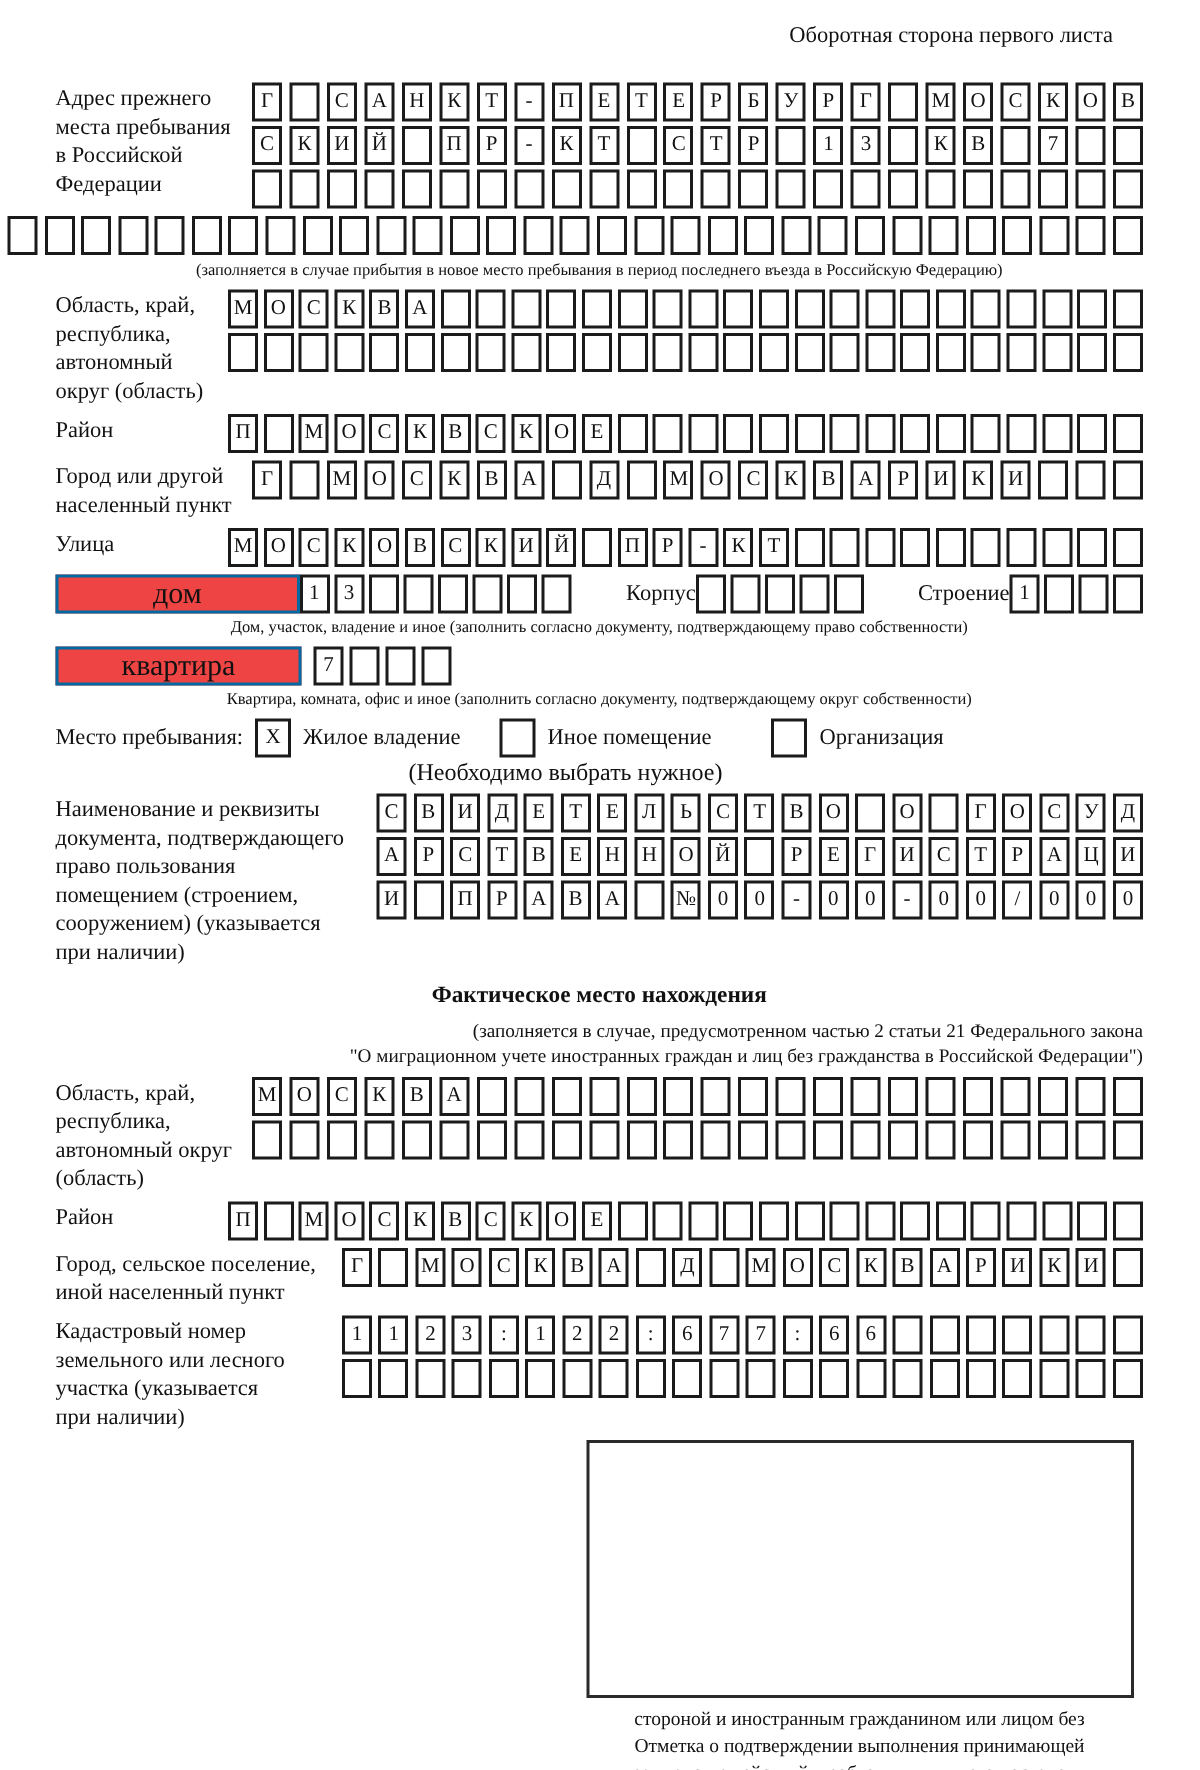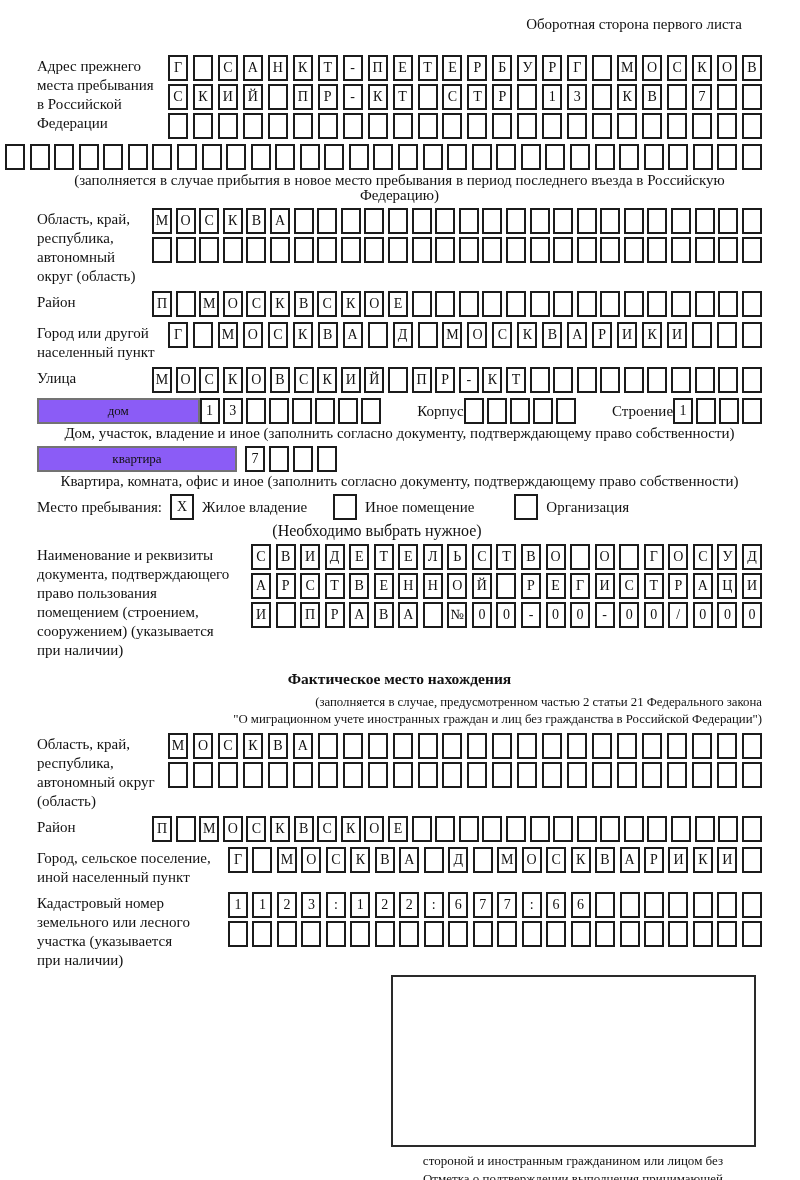--- a/index.html
+++ b/index.html
@@ -15,30 +15,30 @@
   .lbl{flex:1 1 auto;font-size:15px;line-height:19px;padding-top:2px;}
   .rows{display:flex;flex-direction:column;}
   .cells{display:flex;justify-content:space-between;margin-bottom:3px;}
   .cell{
     box-sizing:border-box;flex:0 0 20px;width:20px;height:26px;
     border:2px solid #1b1b1b;display:flex;align-items:center;justify-content:center;
     font-size:14px;line-height:1;background:#fff;
   }
   .w24{width:594px;} .w26{width:610px;} .w21{width:511px;} .w22{width:534px;}
   .w31{width:757px;margin-left:-32px;}
-  .cap{font-size:15px;text-align:center;margin:1px 0 5px;line-height:15px;}
+  .cap{font-size:11px;text-align:center;margin:1px 0 5px;line-height:15px;}
   .sect-title{font-size:15.5px;font-weight:bold;text-align:center;margin:3px 0 6px;}
-  .wbox{box-sizing:border-box;border:2px solid #737373;height:26px;display:flex;
-        align-items:center;justify-content:center;font-size:13px;background:#8b5cf6;}
+  .wbox{box-sizing:border-box;border:2px solid #0369a1;height:26px;display:flex;
+        align-items:center;justify-content:center;font-size:20px;background:#ef4444;}
   .houseline{display:flex;align-items:center;justify-content:space-between;margin:1px 0 2px;}
   .cellgroup{display:flex;justify-content:space-between;}
   .cg8{width:188px;} .cg5{width:116px;} .cg4{width:92px;}
   .inline-lbl{font-size:15px;white-space:nowrap;margin-left:36px;}
   .aptline{display:flex;align-items:center;margin:1px 0 2px;}
-  .aptline .wbox{width:200px;} .aptline .cellgroup{margin-left:8px;}
+  .aptline .wbox{width:164px;} .aptline .cellgroup{margin-left:8px;}
   .domboxw{width:168px;}
   .stayline{display:flex;align-items:center;margin:4px 0 2px;font-size:15px;}
   .cbox{box-sizing:border-box;width:24px;height:26px;border:2px solid #1b1b1b;
         display:flex;align-items:center;justify-content:center;font-size:14px;margin-left:8px;}
   .optlbl{margin-left:8px;}
   .ml26{margin-left:26px;} .ml40{margin-left:40px;}
   .choose-note{font-size:16px;text-align:center;width:380px;margin:0 0 4px 150px;}
   .big-title{font-size:15.5px;font-weight:bold;text-align:center;margin:10px 0 6px;}
   .cap2{font-size:12.8px;text-align:right;line-height:17px;margin:0;}
   .cap2-wrap{margin-bottom:5px;}
@@ -377,21 +377,21 @@
 
     <div class="aptline">
       <div class="wbox">квартира</div>
       <div class="cellgroup cg4">
           <span class="cell">7</span>
           <span class="cell"></span>
           <span class="cell"></span>
           <span class="cell"></span>
         </div>
     </div>
-    <div class="cap">Квартира, комната, офис и иное (заполнить согласно документу, подтверждающему право собственности)</div>
+    <div class="cap">Квартира, комната, офис и иное (заполнить согласно документу, подтверждающему округ собственности)</div>
 
     <div class="stayline">
       <span>Место пребывания:</span>
       <span class="cbox">X</span>
       <span class="optlbl">Жилое владение</span>
       <span class="cbox ml26"></span>
       <span class="optlbl">Иное помещение</span>
       <span class="cbox ml40"></span>
       <span class="optlbl">Организация</span>
     </div>

